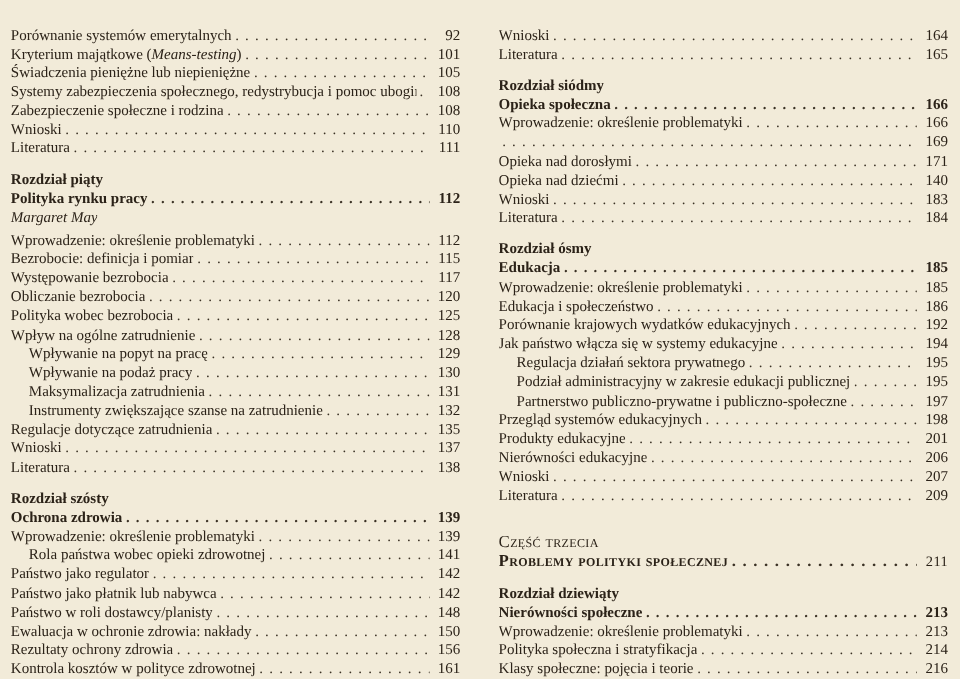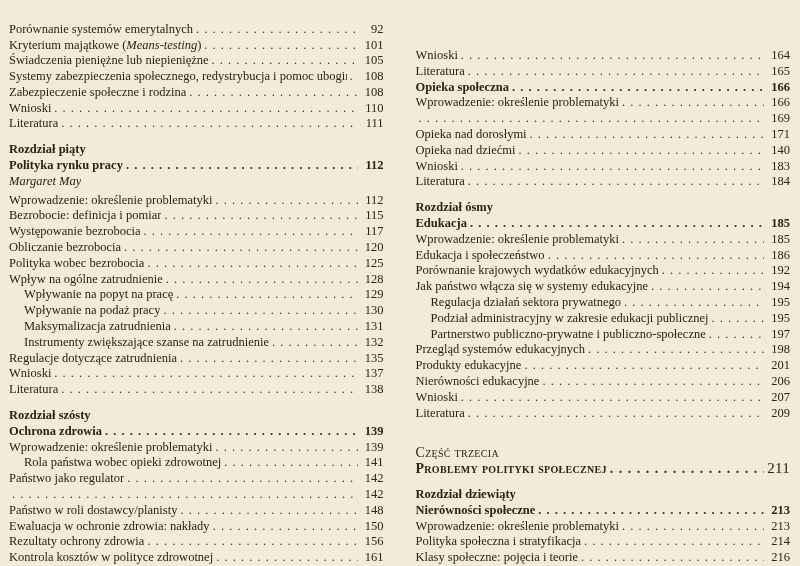--- a/index.html
+++ b/index.html
@@ -22,21 +22,21 @@
   .dots::after {
     content: ". . . . . . . . . . . . . . . . . . . . . . . . . . . . . . . . . . . . . . . . . . . . . . . . . . . . . . . . . . . . . . . . . . . . . . . .";
   }
   .pagenum { flex: 0 0 auto; min-width: 24px; text-align: right; }
   .entry-sub > .label { padding-left: 15px; }
   .chapter-label { font-weight: 700; margin-top: 10px; }
   .chapter-title { font-weight: 700; }
   .author { font-style: italic; margin-bottom: 3px; }
   .part-label { margin-top: 24px; font-variant: small-caps; font-size: 14px; letter-spacing: .3px; }
   .part-title { font-variant: small-caps; font-weight: 700; font-size: 14px; letter-spacing: .3px; }
-  .part-title .pagenum { font-weight: 400; font-variant: normal; font-size: 15px; }
+  .part-title .pagenum { font-weight: 400; font-variant: normal; font-size: 12px; }
   em { font-style: italic; }
 </style>
 </head>
 <body>
 
 <div class="page">
   <div class="column">
       <div class="line entry">
         <span class="label">Porównanie systemów emerytalnych</span>
         <span class="dots"></span>
@@ -165,20 +165,21 @@
         <span class="label">Rola państwa wobec opieki zdrowotnej</span>
         <span class="dots"></span>
         <span class="pagenum">141</span>
       </div>
       <div class="line entry">
         <span class="label">Państwo jako regulator</span>
         <span class="dots"></span>
         <span class="pagenum">142</span>
       </div>
       <div class="line entry">
+        <span class="label">Państwo jako płatnik lub nabywca</span>
         <span class="dots"></span>
         <span class="pagenum">142</span>
       </div>
       <div class="line entry">
         <span class="label">Państwo w roli dostawcy/planisty</span>
         <span class="dots"></span>
         <span class="pagenum">148</span>
       </div>
       <div class="line entry">
         <span class="label">Ewaluacja w ochronie zdrowia: nakłady</span>
@@ -199,20 +200,23 @@
   <div class="column">
       <div class="line entry">
         <span class="label">Wnioski</span>
         <span class="dots"></span>
         <span class="pagenum">164</span>
       </div>
       <div class="line entry">
         <span class="label">Literatura</span>
         <span class="dots"></span>
         <span class="pagenum">165</span>
+      </div>
+      <div class="line chapter-label">
+        <span class="label">Rozdział siódmy</span>
       </div>
       <div class="line chapter-title">
         <span class="label">Opieka społeczna</span>
         <span class="dots"></span>
         <span class="pagenum">166</span>
       </div>
       <div class="line entry">
         <span class="label">Wprowadzenie: określenie problematyki</span>
         <span class="dots"></span>
         <span class="pagenum">166</span>

